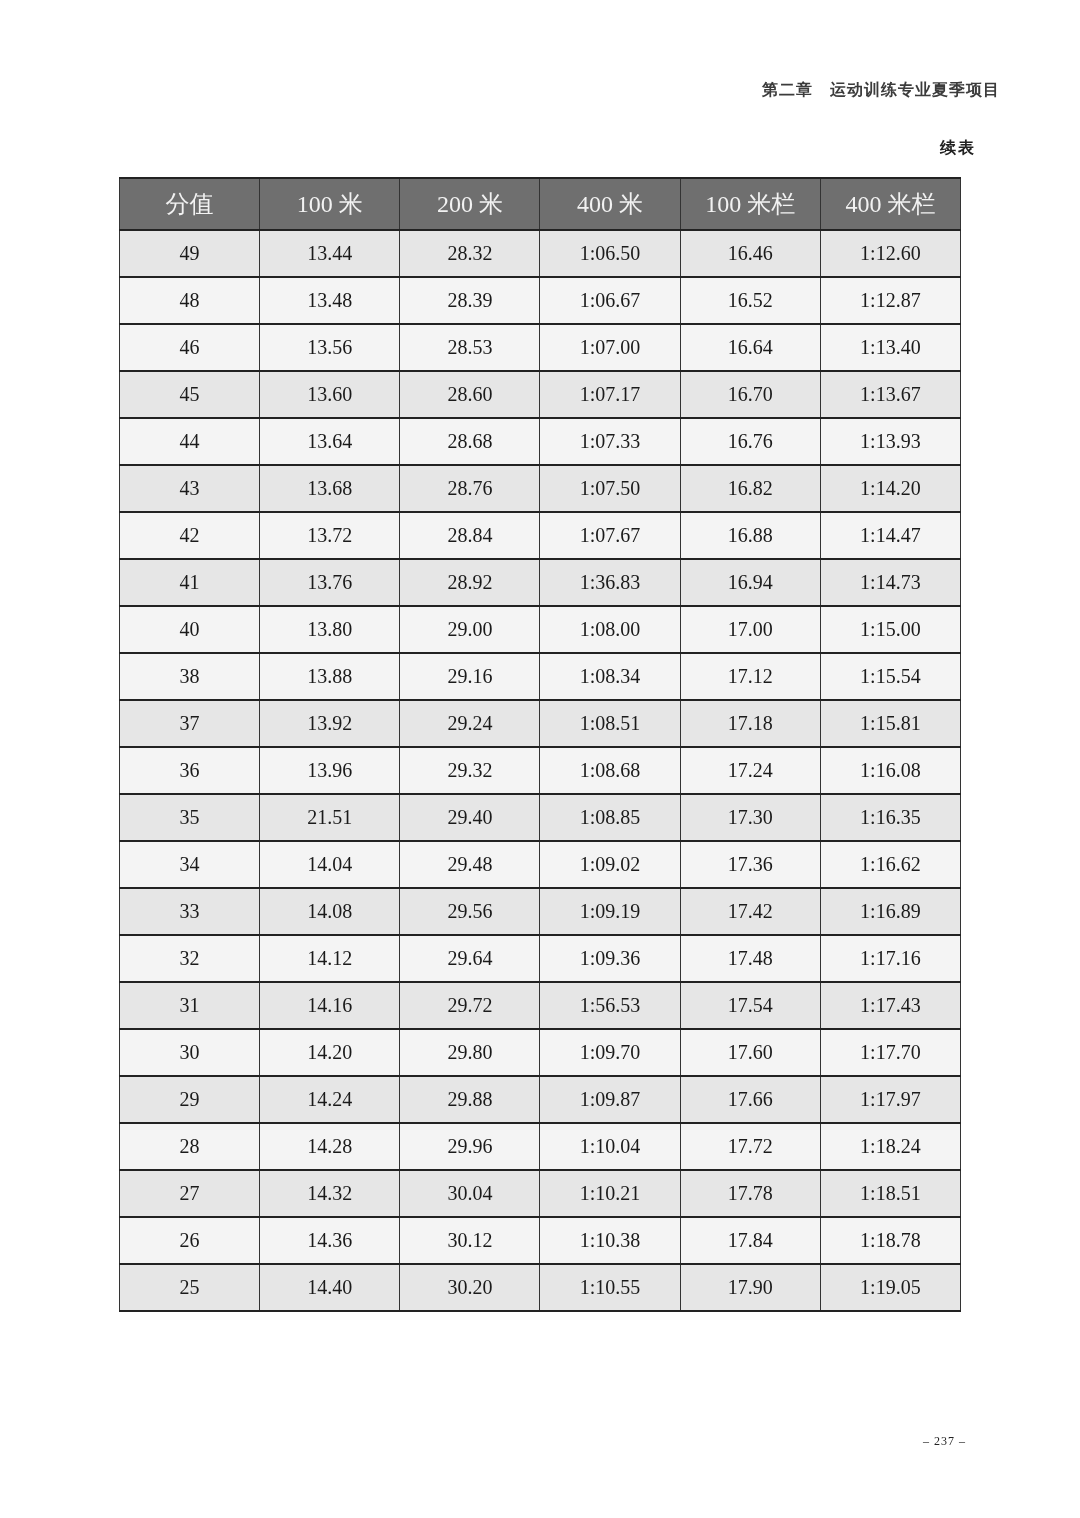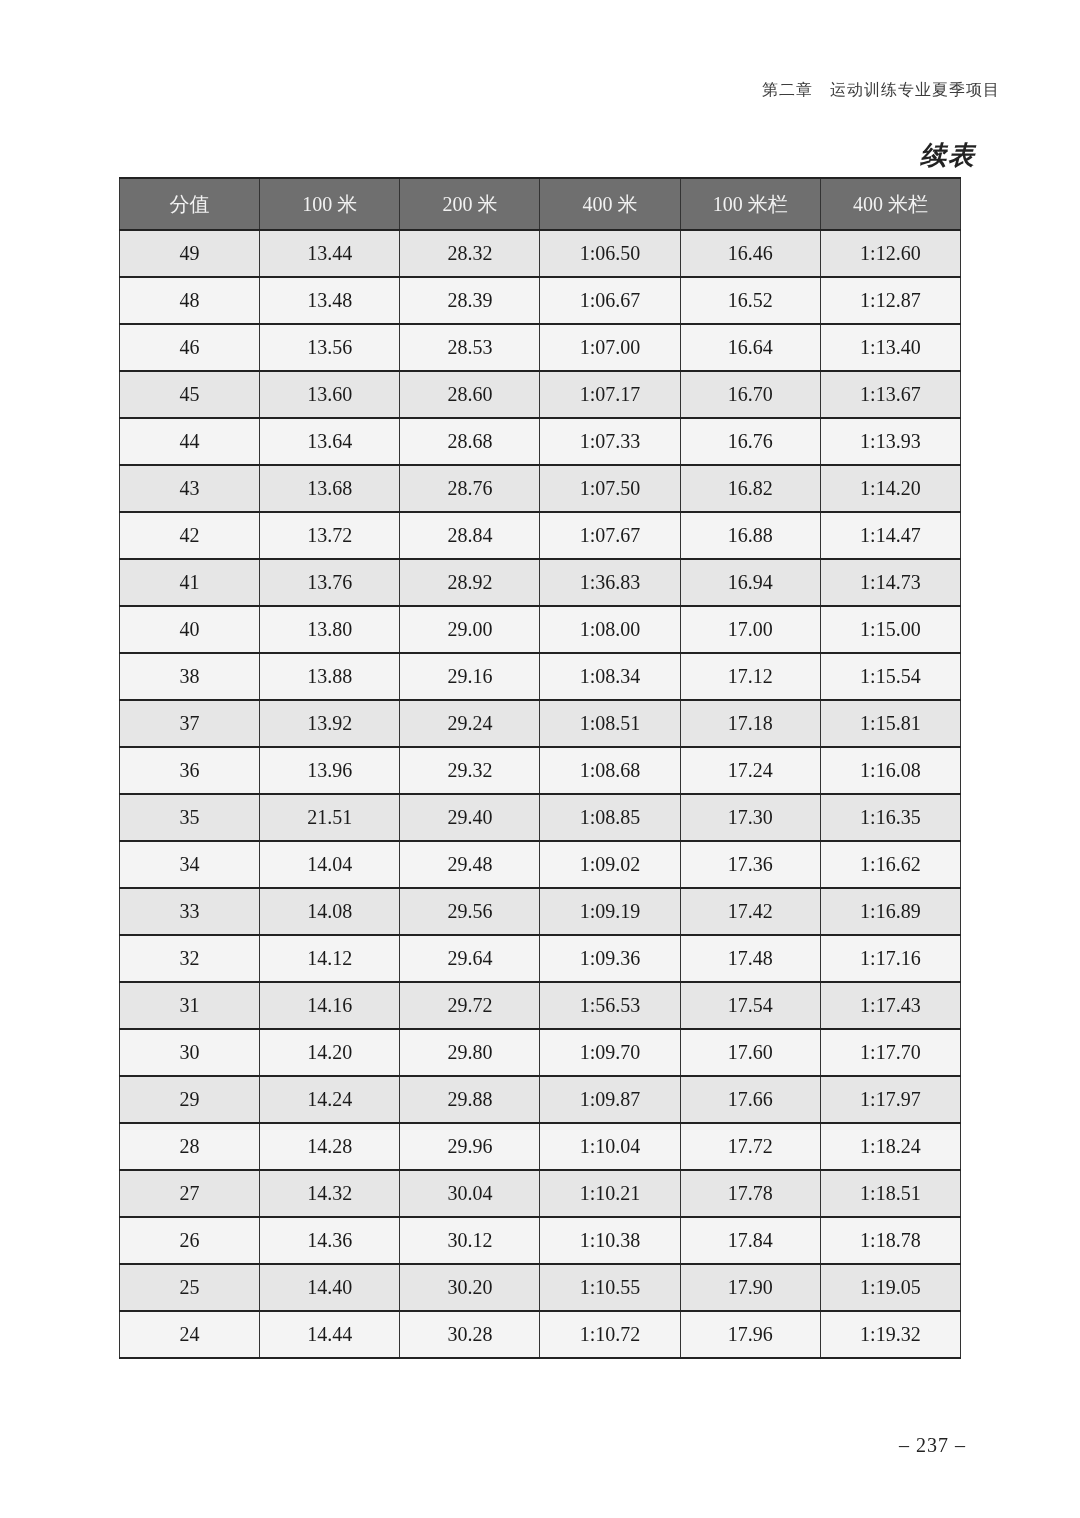--- a/index.html
+++ b/index.html
@@ -8,45 +8,44 @@
     background:#ffffff;
     position:relative;
     font-family:"Liberation Serif","DejaVu Serif",serif;
     overflow:hidden;
   }
   .chapter-header {
     position:absolute;
     top:80px; right:80px;
     font-family:"Liberation Sans","DejaVu Sans",sans-serif;
     font-size:16px;
-    font-weight:400;
+    font-weight:700;
     color:#3c3c3c;
     letter-spacing:1px;
   }
   .continued-label {
     position:absolute;
     top:138px; right:104px;
-    font-size:26px;
-    font-style:italic;
+    font-size:16px;
     font-weight:600;
     color:#222222;
     letter-spacing:2px;
   }
   table.score-table {
     position:absolute;
     top:177px; left:119px;
     width:842px;
     border-collapse:collapse;
     table-layout:fixed;
   }
   table.score-table th {
     height:48px;
     background:#6f6f6f;
     color:#f2f2f2;
-    font-size:20px;
+    font-size:24px;
     font-weight:400;
     text-align:center;
     vertical-align:middle;
   }
   table.score-table td {
     height:43px;
     font-size:20px;
     color:#1a1a1a;
     text-align:center;
     vertical-align:middle;
@@ -56,21 +55,21 @@
     border-left:1px solid #333333;
     border-right:1px solid #333333;
     border-top:2px solid #222222;
     border-bottom:2px solid #222222;
   }
   table.score-table tr.row-odd td  { background:#e6e6e6; }
   table.score-table tr.row-even td { background:#f4f4f4; }
   .page-number {
     position:absolute;
     top:1434px; right:114px;
-    font-size:20px;
+    font-size:12px;
     color:#222222;
     letter-spacing:1px;
   }
 </style>
 </head>
 <body>
 
 <div class="chapter-header">第二章　运动训练专业夏季项目</div>
 
 <div class="continued-label">续表</div>
@@ -264,24 +263,16 @@
         <td>1:18.78</td>
       </tr>
       <tr class="row-odd">
         <td>25</td>
         <td>14.40</td>
         <td>30.20</td>
         <td>1:10.55</td>
         <td>17.90</td>
         <td>1:19.05</td>
       </tr>
-      <tr class="row-even">
-        <td>24</td>
-        <td>14.44</td>
-        <td>30.28</td>
-        <td>1:10.72</td>
-        <td>17.96</td>
-        <td>1:19.32</td>
-      </tr>
     </tbody>
 </table>
 
 <div class="page-number">– 237 –</div>
 
 </body></html>

